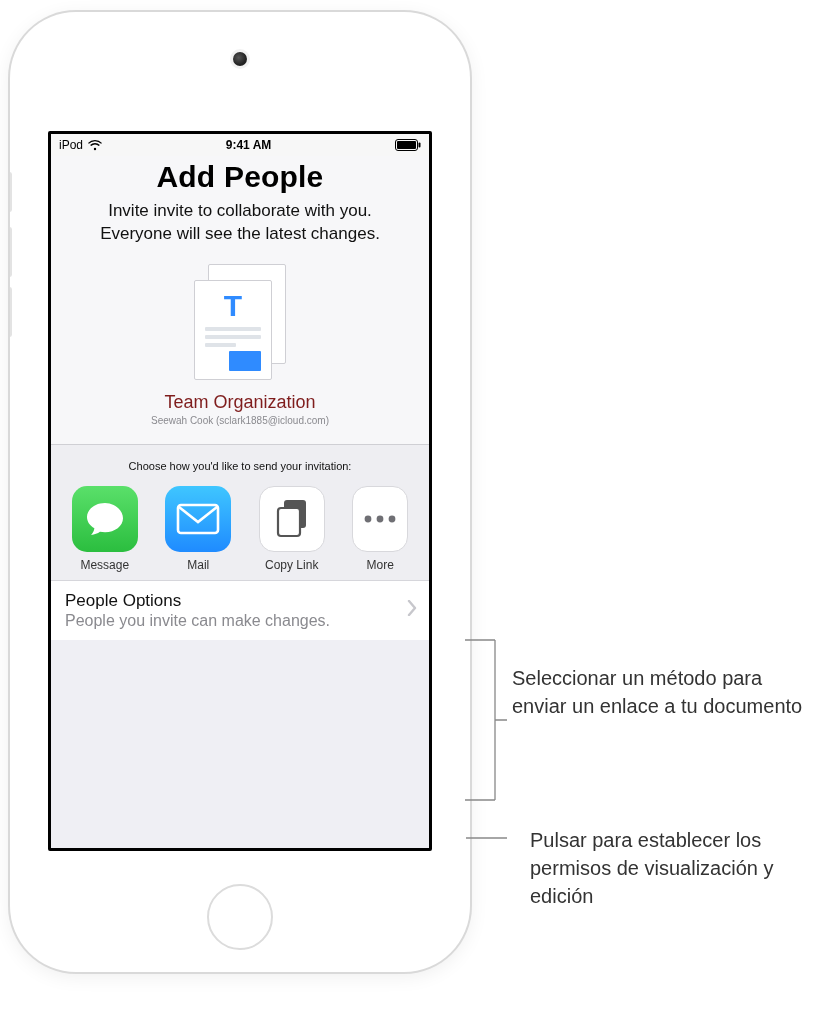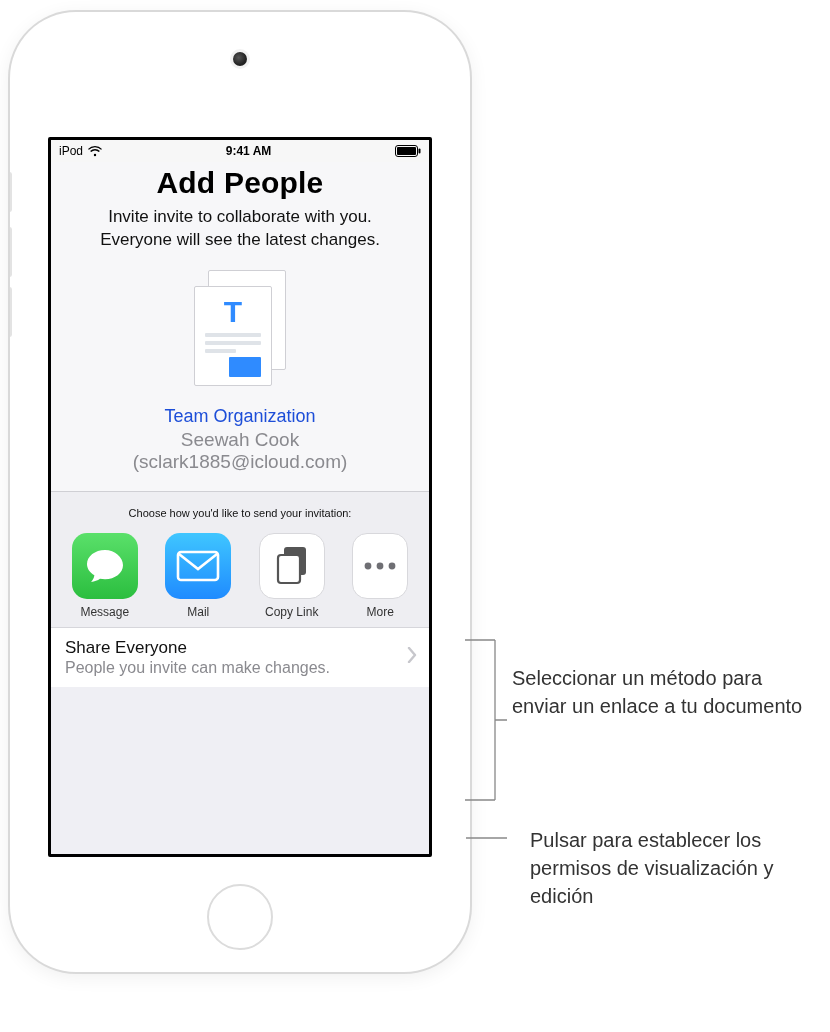--- a/index.html
+++ b/index.html
@@ -40,21 +40,21 @@
   .side-btn.s3 { top: 275px; height: 50px; }
   .home-btn {
     position: absolute;
     bottom: 22px; left: 50%; transform: translateX(-50%);
     width: 66px; height: 66px; border-radius: 50%;
     border: 2px solid #dcdcdc;
     background: #fff;
   }
   .screen {
     position: absolute;
-    top: 125px; left: 38px;
+    top: 119px; left: 38px;
     width: 384px; height: 720px;
     background: #efeff4;
     border: 3px solid #000;
     border-radius: 2px;
     overflow: hidden;
     display: flex;
     flex-direction: column;
   }
   
   .statusbar {
@@ -108,22 +108,22 @@
   }
   .page.back { right:0; top:0; }
   .page.front { left:0; bottom:0; padding:10px 10px; }
   .tglyph {
     font-size: 30px; font-weight:700; color:#2f8bff; line-height:1;
   }
   .lines { margin-top:6px; }
   .lines div { height:4px; background:#dfe3e8; border-radius:1px; margin-bottom:4px; }
   .lines div:last-child { width:55%; }
   .img-block { width:32px; height:20px; background:#2f8bff; border-radius:1px; margin-left:auto; margin-top:4px;}
-  .doc-title { font-size:18px; margin-top:20px; color:#1d4ed8; }
-  .doc-sub { font-size:19px; color:#8a8a8f; margin-top:2px; }
+  .doc-title { font-size:18px; margin-top:12px; color:#7f1d1d; }
+  .doc-sub { font-size:10px; color:#8a8a8f; margin-top:2px; }
 
   .hr { height:1px; background:#cfcfd4; }
 
   .lower {
     background:#eeeef2;
     padding: 14px 8px 8px 8px;
   }
   .choose {
     font-size:11px;
     text-align:center;
@@ -282,21 +282,21 @@
               </svg>
           </div>
           <div class="applabel">More</div>
         </div>
 
       </div>
     </div>
 
     <div class="share-row">
       <div class="share-left">
-        <div class="share-title">Share Everyone</div>
+        <div class="share-title">People Options</div>
         <div class="share-sub">People you invite can make changes.</div>
       </div>
       <span class="chevron">
         <svg width="10" height="16" viewBox="0 0 10 16">
             <path d="M2 1l6 7-6 7" fill="none" stroke="#c7c7cc" stroke-width="2.4" stroke-linecap="round" stroke-linejoin="round"></path>
           </svg>
       </span>
     </div>
 
   </div>

